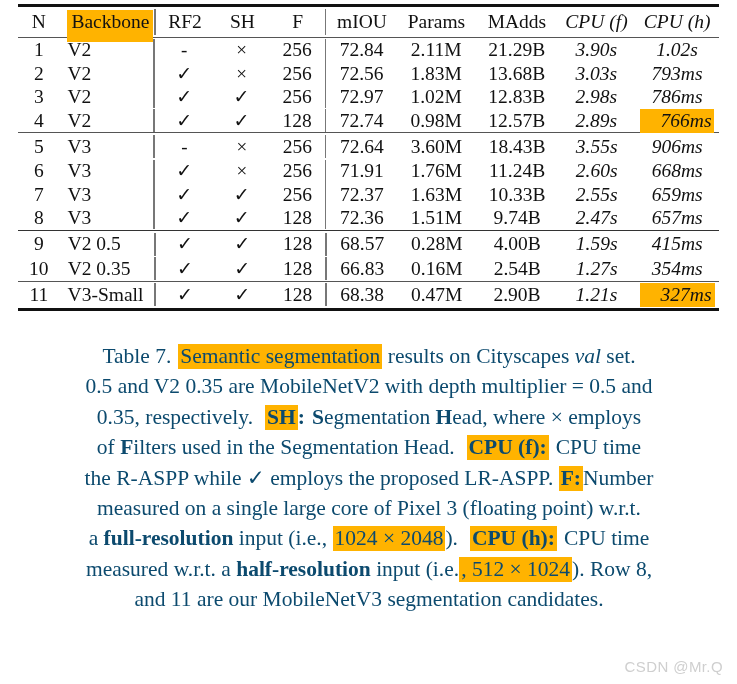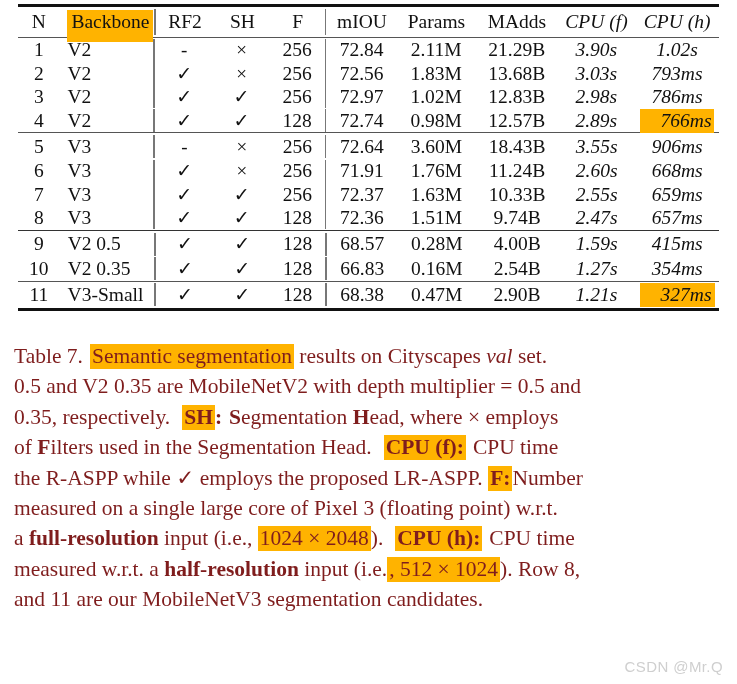--- a/index.html
+++ b/index.html
@@ -100,22 +100,22 @@
   .mark { font-size: 19px; }
 
   
   .caption {
     position: absolute;
     left: 14px;
     top: 341px;
     width: 710px;
     font-size: 21.5px;
     line-height: 30.4px;
-    text-align: left;
-    color: #7f1d1d;
+    text-align: center;
+    color: #0c4a6e;
   }
   .caption .ln { white-space: nowrap; }
   .caption b { font-weight: bold; }
   .caption i { font-style: italic; }
   .caption .hlc {
     background: #FFB300;
     padding: 0 2px 1px 2px;
   }
   .sp-w { display:inline-block; width: 7px; }
   .sp-w2 { display:inline-block; width: 12px; }

